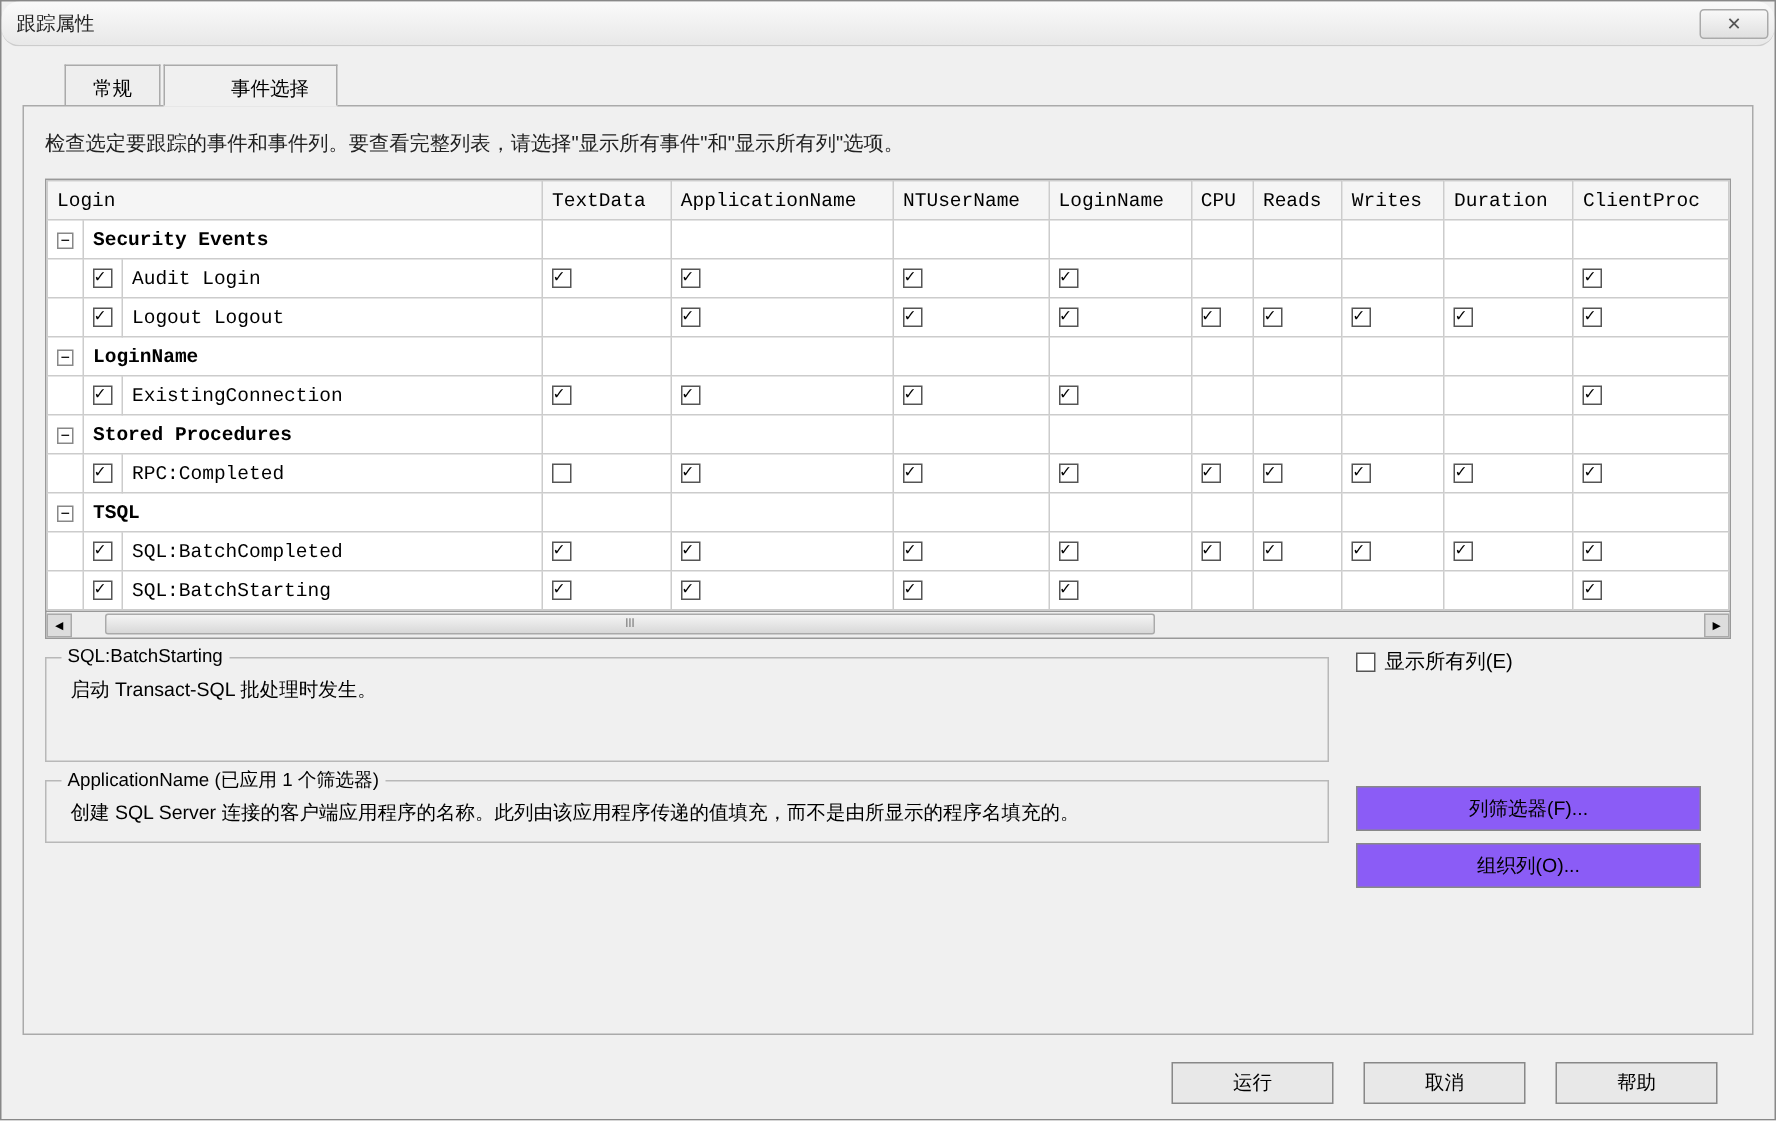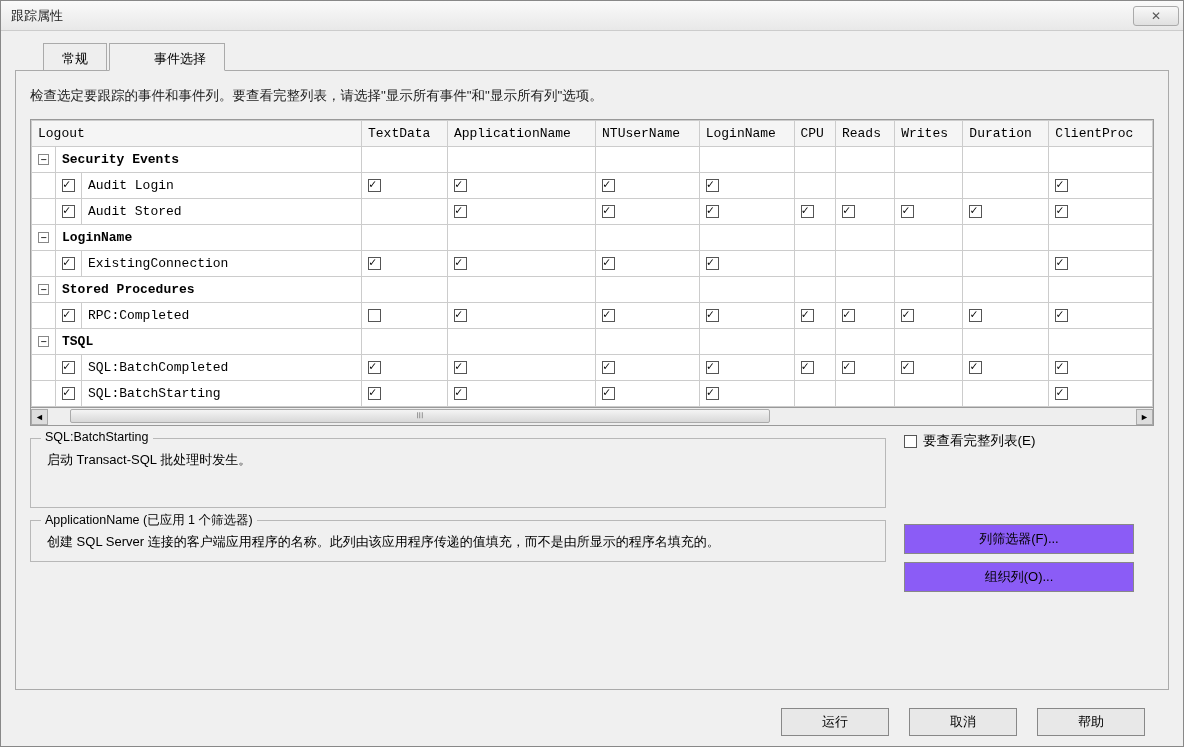--- a/index.html
+++ b/index.html
@@ -20,20 +20,21 @@
   flex-direction: column;
 }
 .titlebar {
   height: 30px;
   background: linear-gradient(to bottom, #fafafa, #e8e8e8);
   border-bottom: 1px solid #ccc;
   display: flex;
   align-items: center;
   justify-content: space-between;
   padding: 0 4px 0 10px;
+  border-radius: 12px;
 }
 .title { font-size: 13px; color: #222; }
 .close-btn {
   width: 46px; height: 20px;
   border: 1px solid #aaa;
   border-radius: 3px;
   background: linear-gradient(to bottom, #f8f8f8, #e0e0e0);
   text-align: center;
   line-height: 18px;
   font-family: Arial;
@@ -202,21 +203,21 @@
       <div class="tab active">事件选择</div>
     </div>
 
     <div class="tab-body">
       <div class="instruction">检查选定要跟踪的事件和事件列。要查看完整列表，请选择"显示所有事件"和"显示所有列"选项。</div>
 
       <div class="grid-wrap">
         <table class="events">
           <thead>
               <tr id="hdr-row">
-                <th class="col-events" colspan="3">Logout</th>
+                <th class="col-events" colspan="3">Login</th>
                 <th>TextData</th>
                 <th>ApplicationName</th>
                 <th>NTUserName</th>
                 <th>LoginName</th>
                 <th>CPU</th>
                 <th>Reads</th>
                 <th>Writes</th>
                 <th>Duration</th>
                 <th>ClientProc</th>
               </tr>
@@ -245,21 +246,21 @@
                 <td class="ccell"><span class="chk checked"></span></td>
                 <td class="ccell"></td>
                 <td class="ccell"></td>
                 <td class="ccell"></td>
                 <td class="ccell"></td>
                 <td class="ccell"><span class="chk checked"></span></td>
               </tr>
               <tr>
                 <td class="expcol"></td>
                 <td class="chkcol"><span class="chk checked"></span></td>
-                <td class="label">Audit Stored</td>
+                <td class="label">Logout Logout</td>
                 <td class="ccell"></td>
                 <td class="ccell"><span class="chk checked"></span></td>
                 <td class="ccell"><span class="chk checked"></span></td>
                 <td class="ccell"><span class="chk checked"></span></td>
                 <td class="ccell"><span class="chk checked"></span></td>
                 <td class="ccell"><span class="chk checked"></span></td>
                 <td class="ccell"><span class="chk checked"></span></td>
                 <td class="ccell"><span class="chk checked"></span></td>
                 <td class="ccell"><span class="chk checked"></span></td>
               </tr>
@@ -373,21 +374,21 @@
         <div class="left">
           <div class="groupbox">
             <div class="legend">SQL:BatchStarting</div>
             <div>启动 Transact-SQL 批处理时发生。</div>
             <div style="height:28px"></div>
           </div>
         </div>
         <div class="sidecol">
           <label class="win-check">
             <span class="chk"></span>
-            <span>要查看完整列表(E)</span>
+            <span>显示所有列(E)</span>
           </label>
         </div>
       </div>
 
       <div class="row-flex">
         <div class="left">
           <div class="groupbox">
             <div class="legend">ApplicationName (已应用 1 个筛选器)</div>
             <div>创建 SQL Server 连接的客户端应用程序的名称。此列由该应用程序传递的值填充，而不是由所显示的程序名填充的。</div>
           </div>

